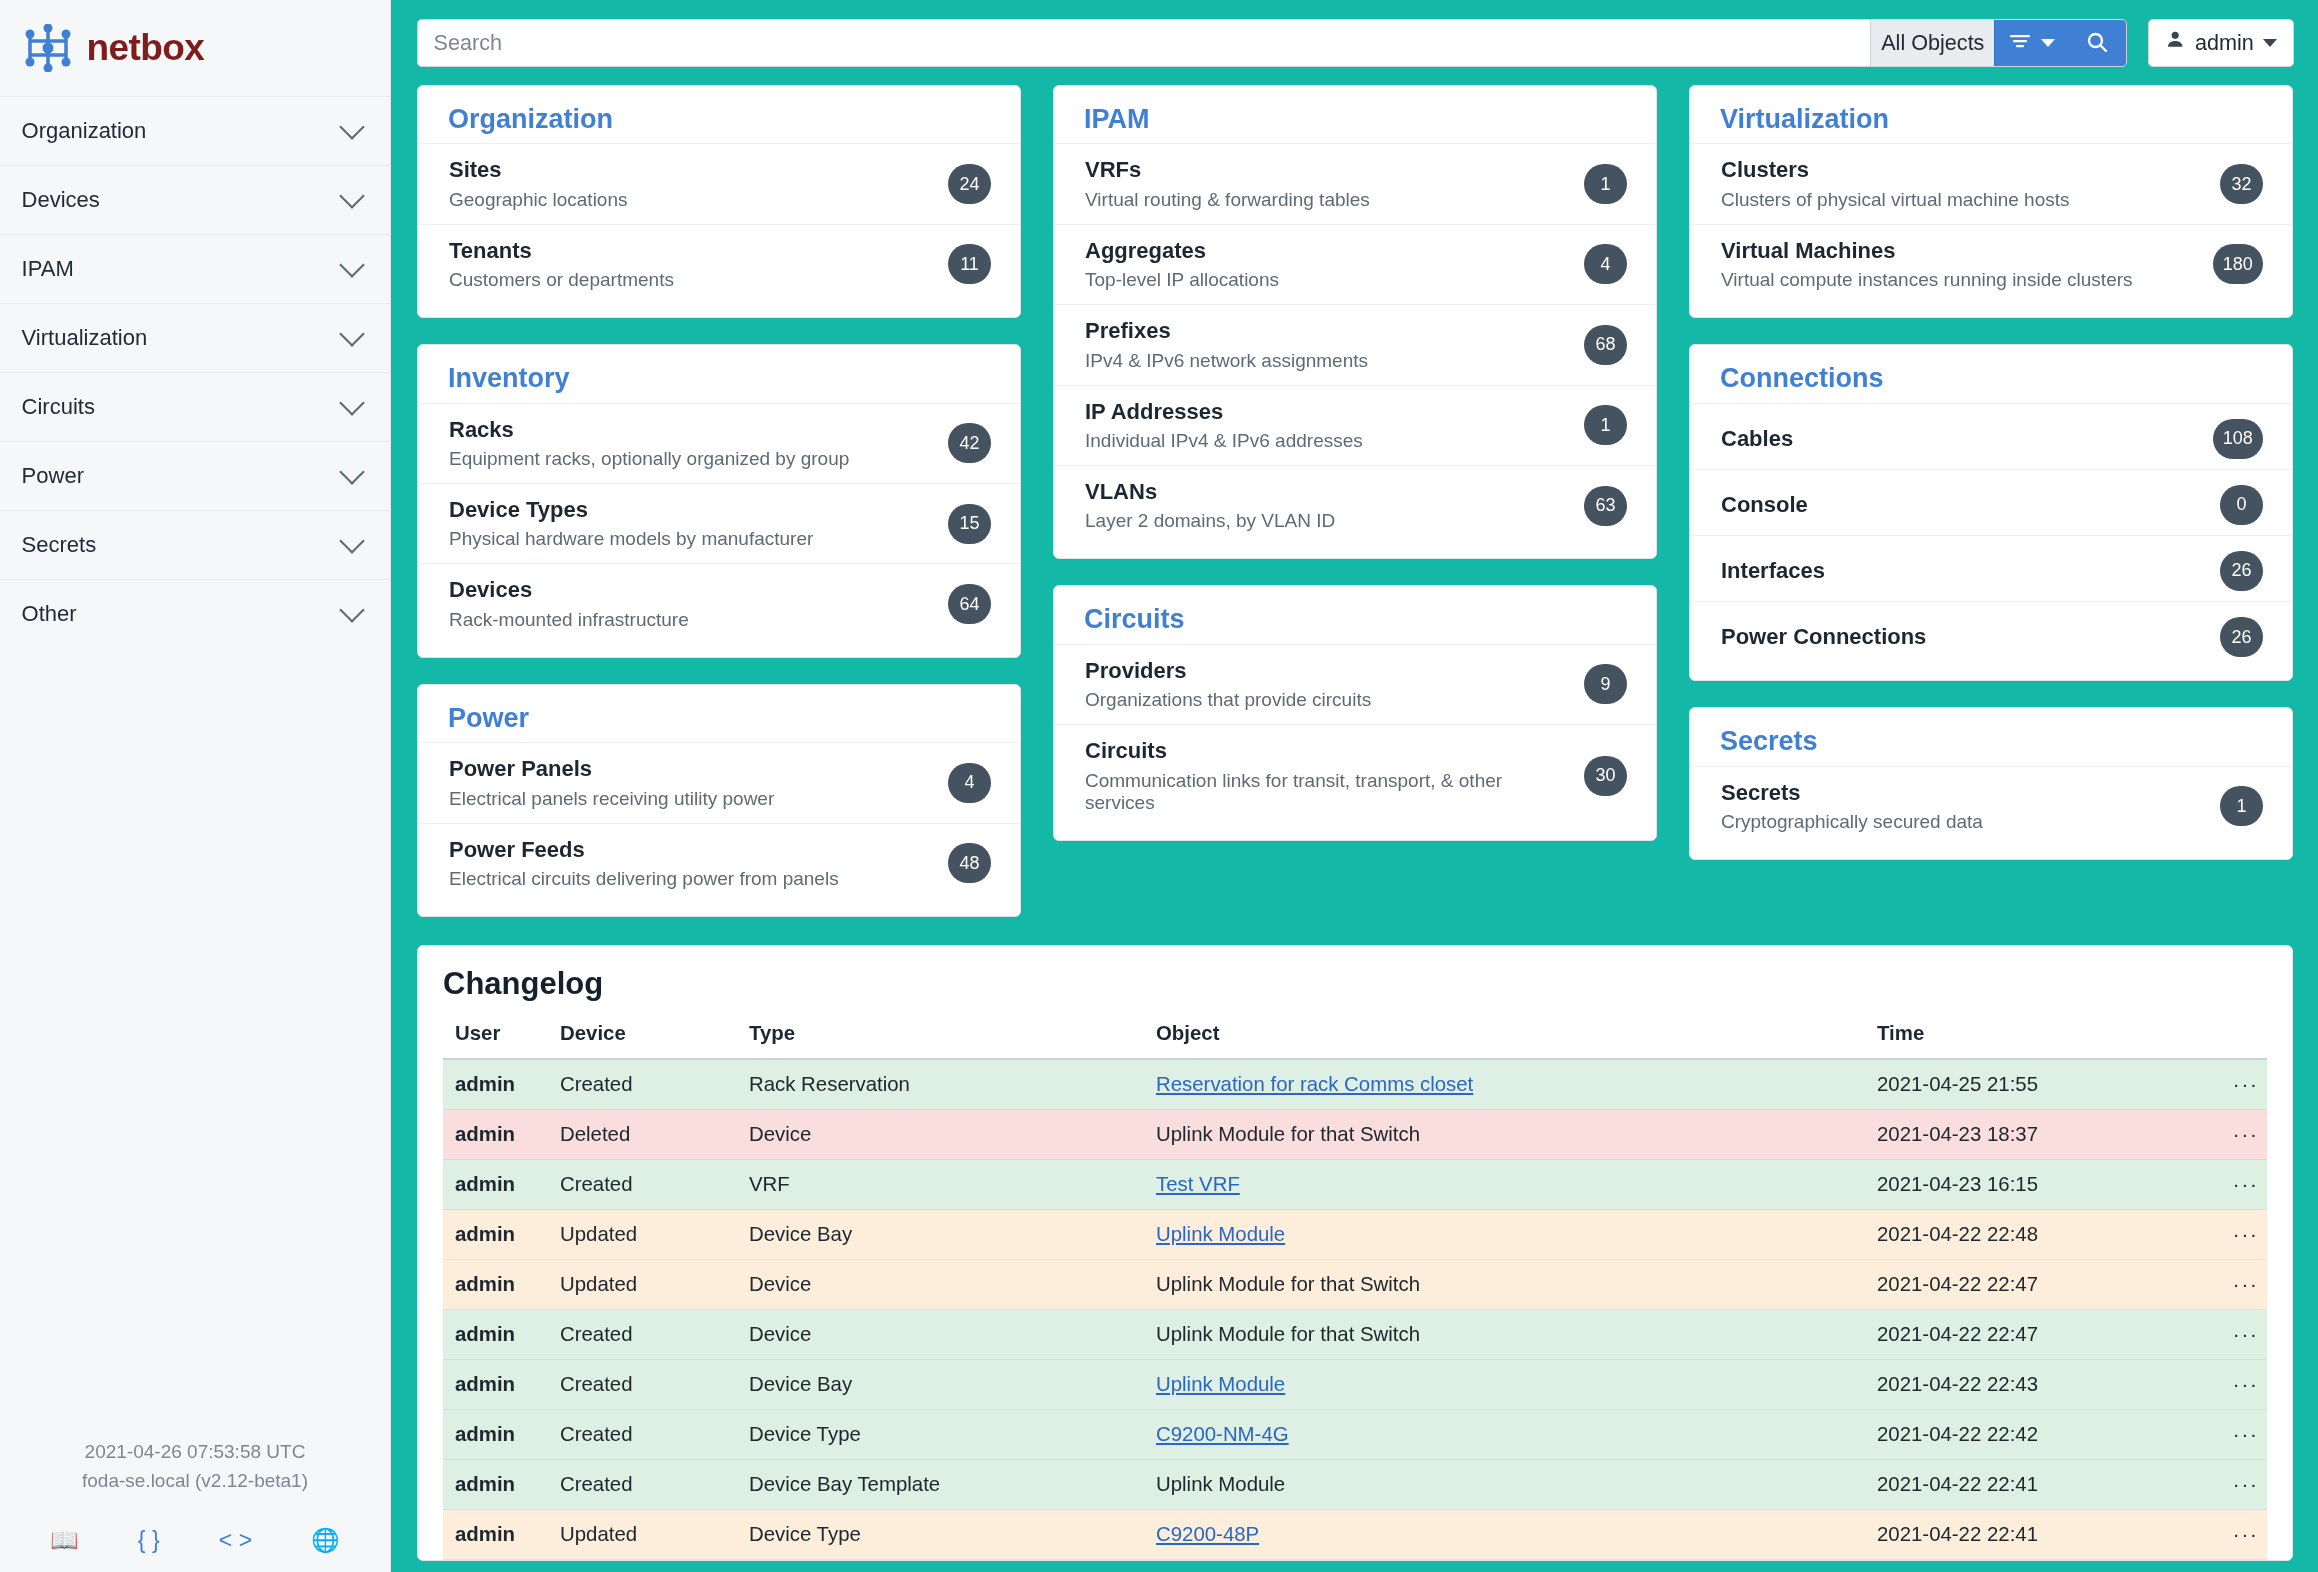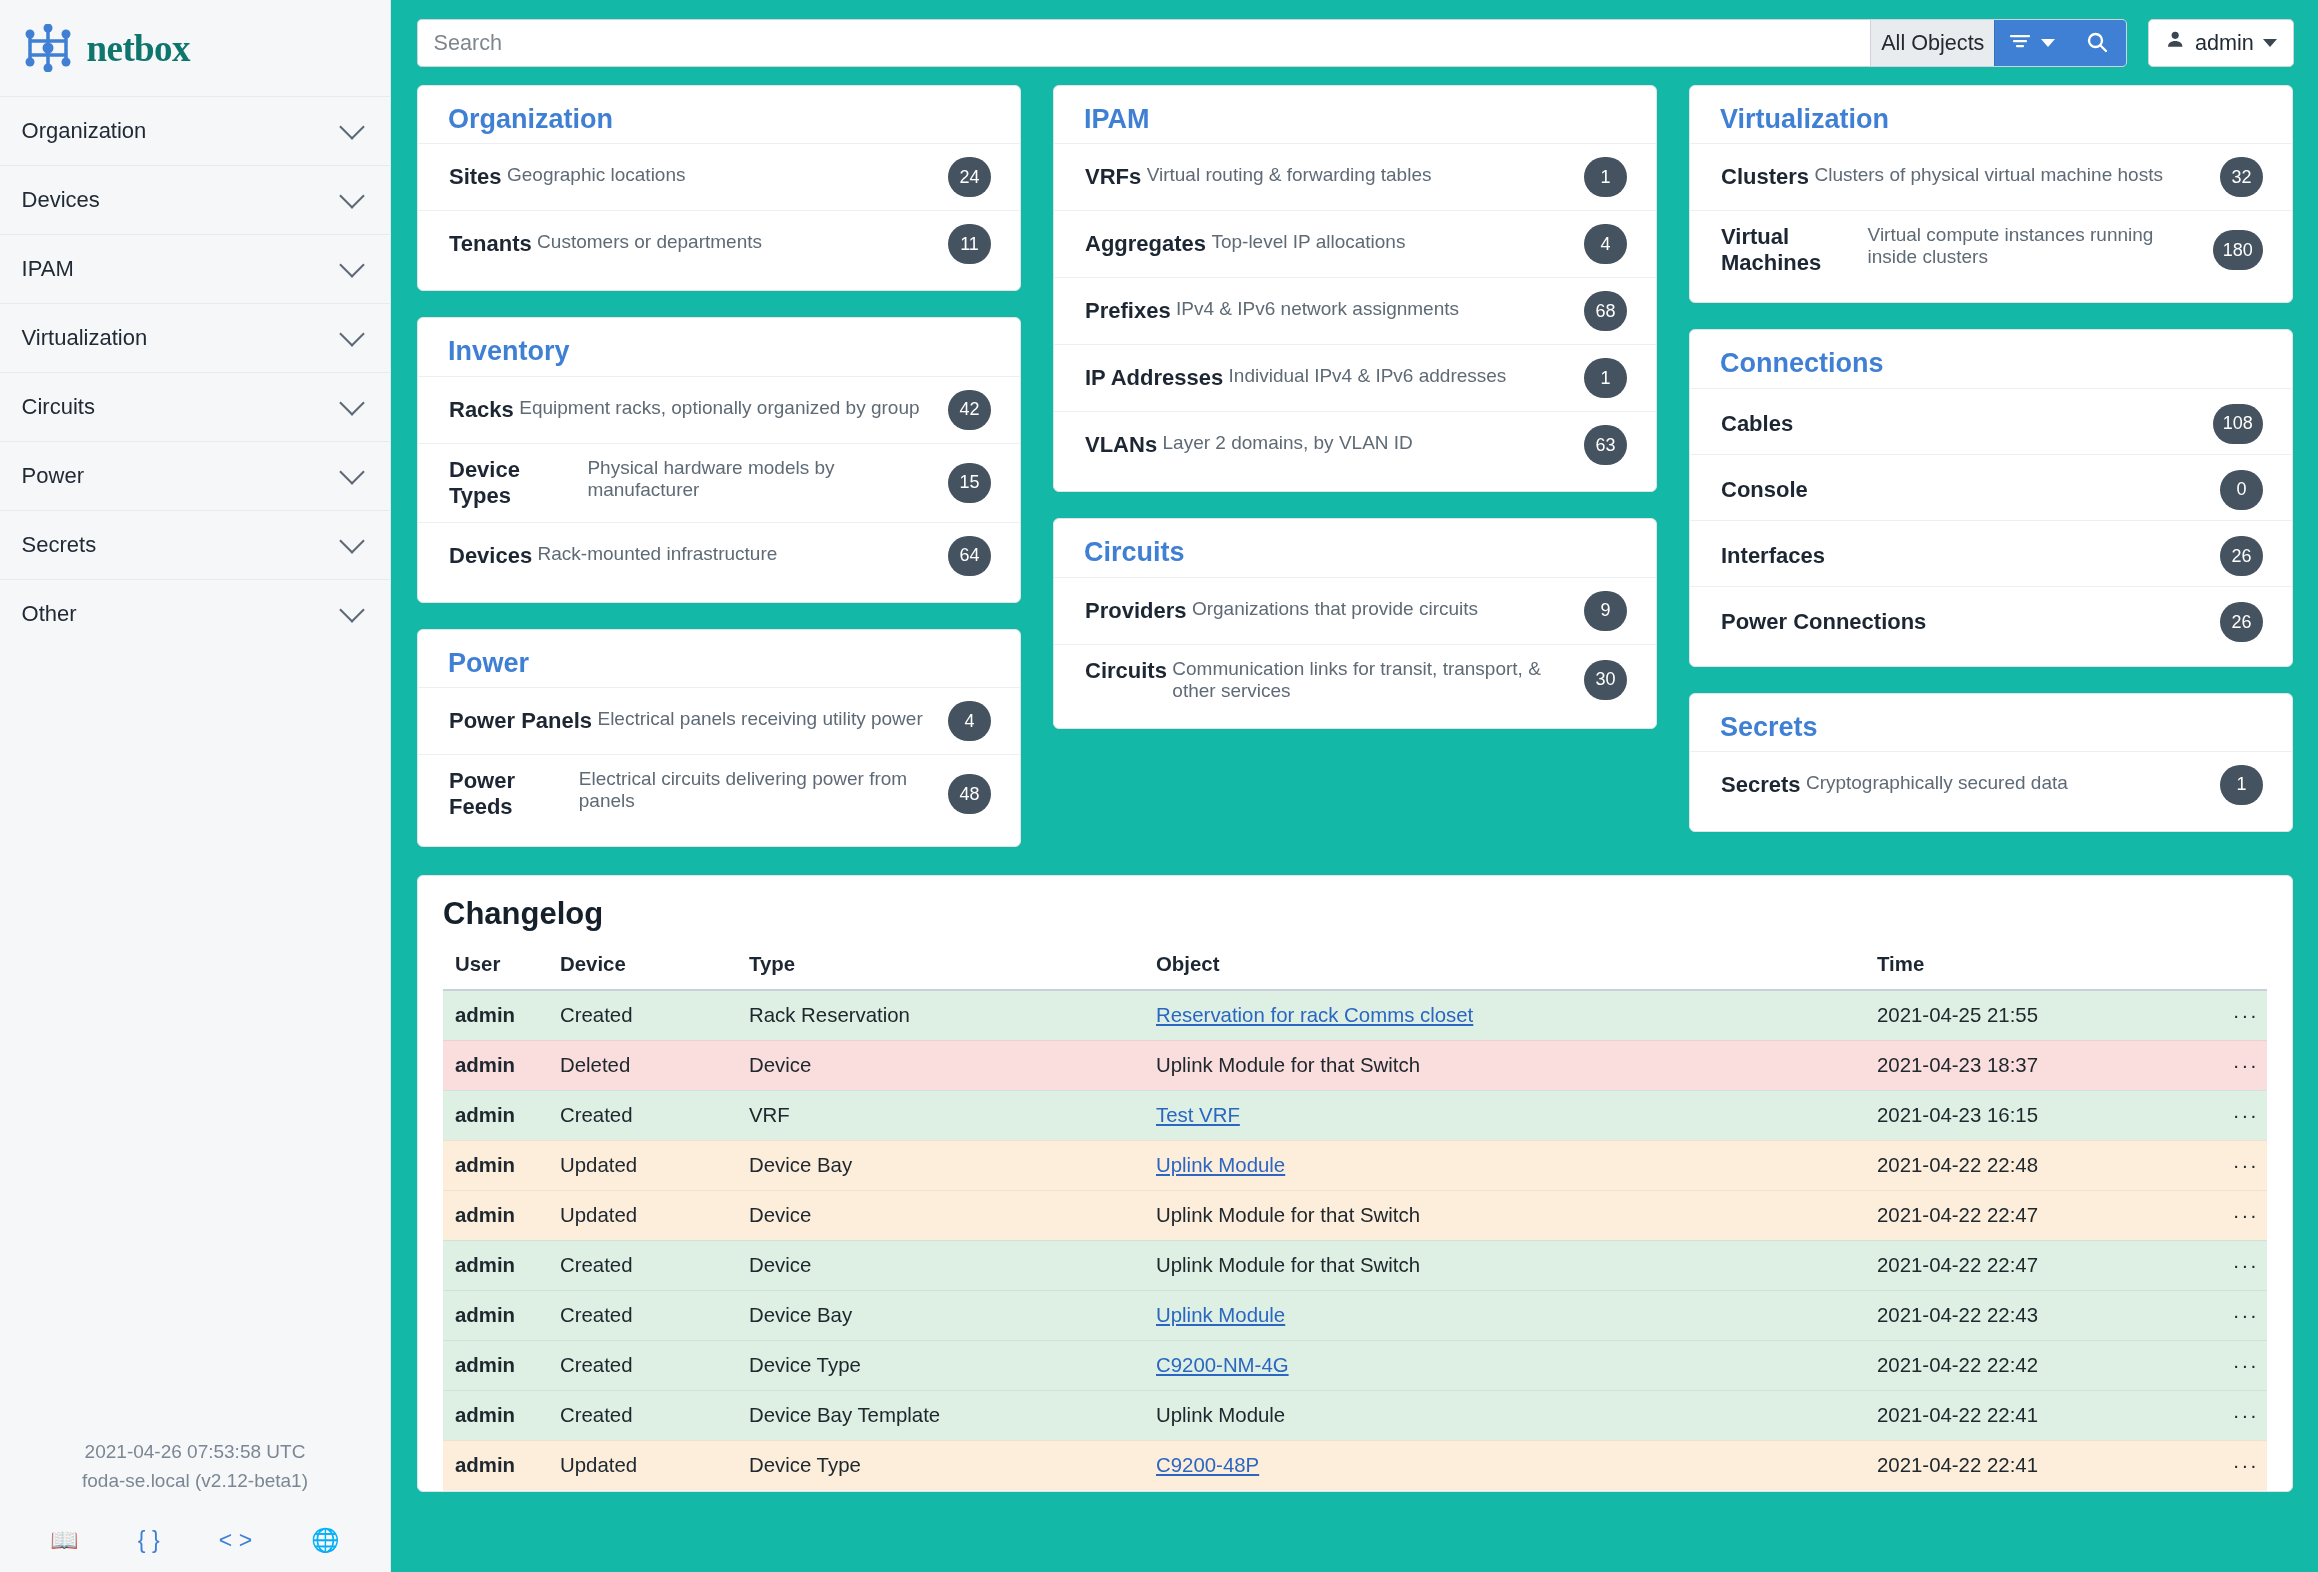--- a/index.html
+++ b/index.html
@@ -26,23 +26,22 @@
     display: flex;
     align-items: center;
     gap: 13px;
     padding: 23px 0 23px 21.6px;
     height: 96px;
   }
   .brand-logo { width: 52px; height: 48px; flex: 0 0 auto; }
   .brand-name {
     font-size: 37px;
     font-weight: bold;
-    color: #0f766e;
+    color: #7f1d1d;
     letter-spacing: -0.6px;
-    font-family: Liberation Serif, serif;
   }
   .nav-item {
     display: flex;
     align-items: center;
     justify-content: space-between;
     padding: 0 29px 0 21.6px;
     height: 69px;
     border-top: 0.6px solid #e7eaee;
     cursor: pointer;
   }
@@ -189,21 +188,21 @@
   .card-rows { display: flex; flex-direction: column; }
   .row {
     display: flex;
     align-items: center;
     justify-content: space-between;
     padding: 13px 29px 13px 31px;
     border-top: 0.6px solid #edf0f3;
     gap: 12px;
   }
   .row:first-child { border-top: 0.6px solid #edf0f3; }
-  .row-text { display: flex; flex-direction: row; gap: 5.4px; }
+  .row-text { display: flex; flex-direction: column; gap: 5.4px; }
   .row-label { font-size: 22px; font-weight: bold; color: #1d2733; }
   .row-desc { font-size: 19px; color: #5e6a75; }
   .badge {
     background: #45525f;
     color: #fff;
     border-radius: 599px;
     min-width: 43px;
     height: 40px;
     padding: 0 10.2px;
     font-size: 18px;

